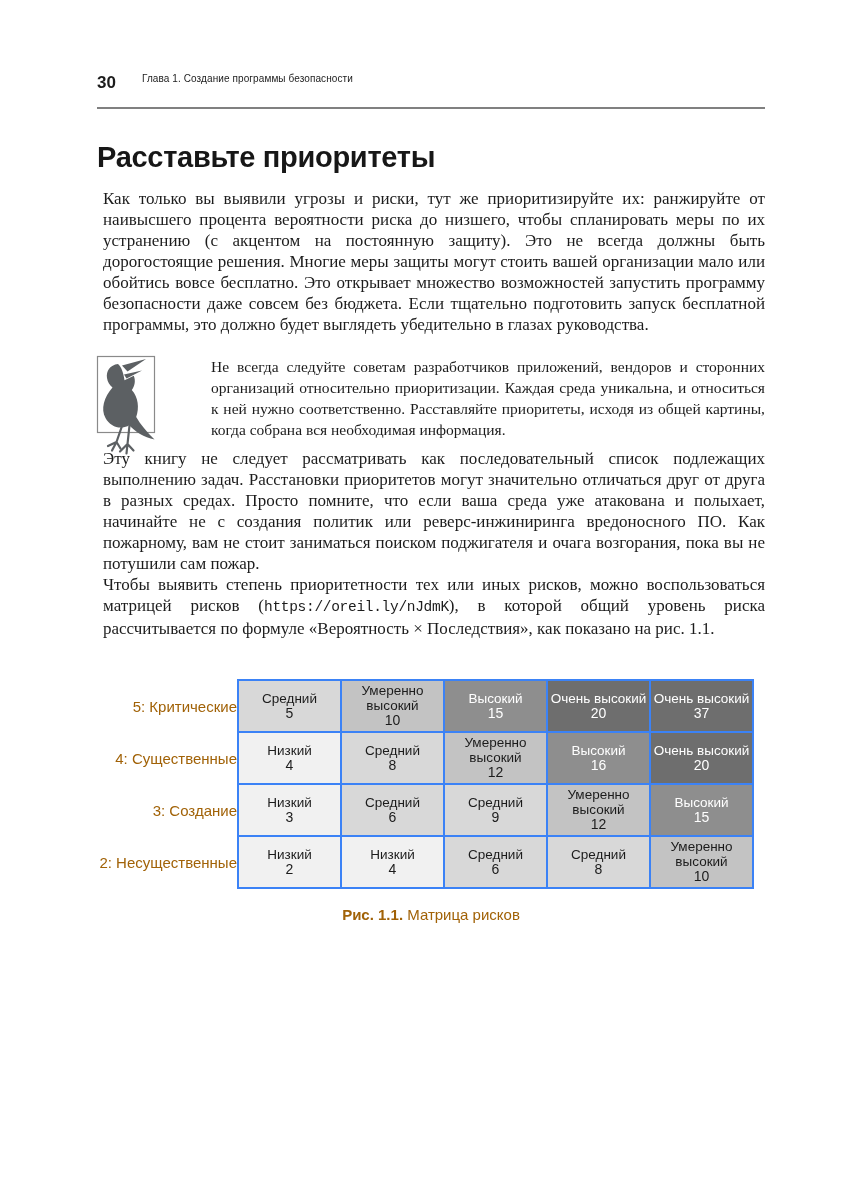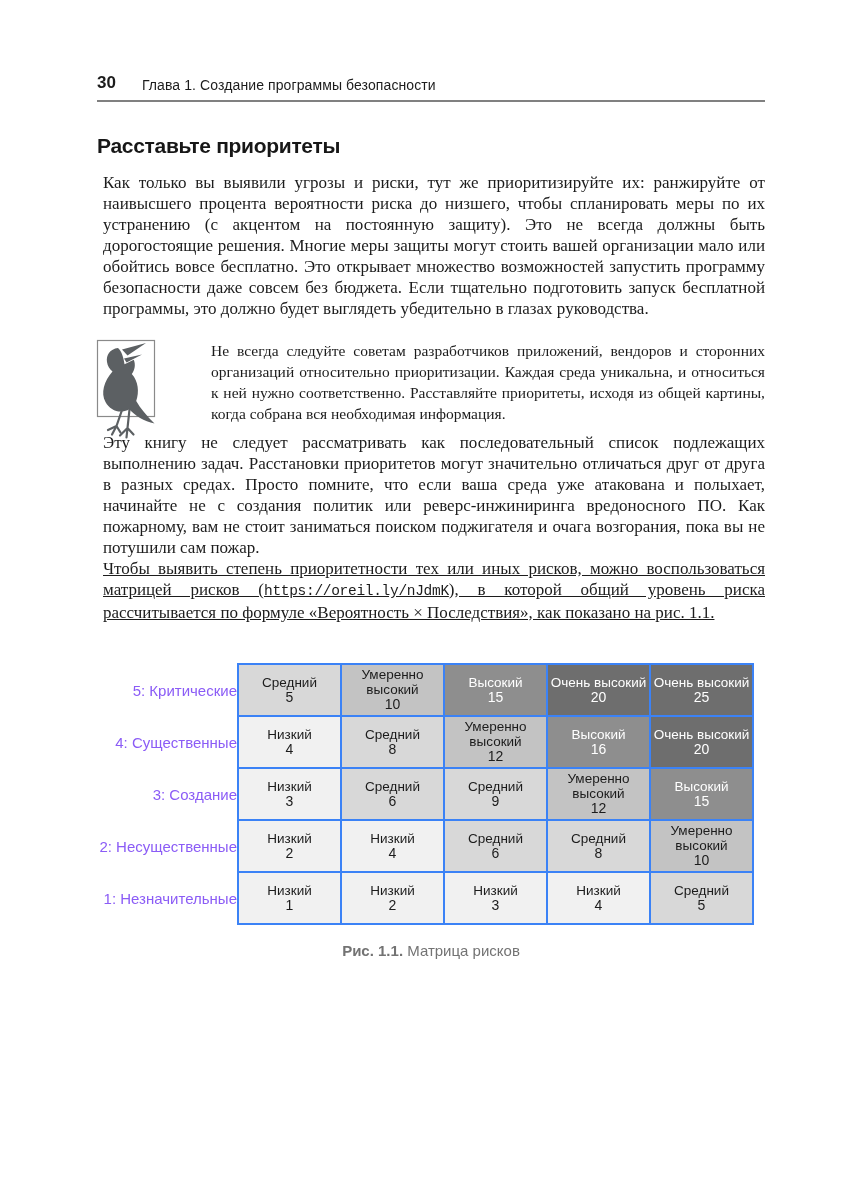--- a/index.html
+++ b/index.html
@@ -4,40 +4,40 @@
 <style>
   html,body{margin:0;padding:0;background:#fff;}
   .page{
     position:relative;width:849px;height:1200px;background:#ffffff;
     font-family:"Liberation Serif", serif;color:#1c1c1c;overflow:hidden;
   }
   .content{position:absolute;left:97px;top:73px;width:668px;}
 
   
   .pg-header{
-    display:flex;align-items:flex-end;
-    border-bottom:2px solid #808080;padding-bottom:7px;
+    display:flex;align-items:flex-start;
+    border-bottom:2px solid #808080;padding-bottom:14px;
     font-family:"Liberation Sans", sans-serif;
   }
   .pg-num{font-weight:bold;font-size:17px;}
-  .run-head{font-size:14px;margin-left:26px;letter-spacing:0.1px;}
+  .run-head{font-size:10px;margin-left:26px;letter-spacing:0.1px;}
 
   
   h1.section-title{
     font-family:"Liberation Sans", sans-serif;
-    font-size:21px;font-weight:bold;letter-spacing:-0.3px;
+    font-size:29px;font-weight:bold;letter-spacing:-0.3px;
     margin:32px 0 14px 0;color:#171717;
   }
 
   
   p.body-par{
     font-size:17px;line-height:21px;text-align:justify;
     margin:0 0 0 6px;
   }
-  .mt10{margin-top:10px;text-decoration:underline;} .mt20{margin-top:20px;}
+  .mt10{margin-top:10px;} .mt20{margin-top:20px;}
   .mono-url{
     font-family:"Liberation Mono", monospace;
     font-size:14.5px;letter-spacing:-0.3px;
   }
 
   
   .note{display:flex;margin-top:21px;gap:28px;}
   .note-img{flex:0 0 86px;position:relative;height:92px;}
   .note-img svg{overflow:visible;display:block;}
   .note-text{
@@ -46,36 +46,36 @@
 
   
   .figure{margin-top:40px;}
   table.risk-matrix{
     border-collapse:collapse;table-layout:fixed;
     font-family:"Liberation Sans", sans-serif;
   }
   table.risk-matrix td{padding:0;}
   td.row-label{
     width:140px;border:none;text-align:right;padding-right:9px;
-    font-size:15px;color:#8b5cf6;background:transparent;white-space:nowrap;
+    font-size:15px;color:#a16207;background:transparent;white-space:nowrap;
   }
   td.m-cell{
     width:101px;height:50px;border:2px solid #3b82f6;
     text-align:center;vertical-align:middle;
     font-size:13.5px;line-height:14.5px;
   }
   td.m-cell .cell-val{font-size:14px;}
   td.col-label{
     border:none;background:transparent;vertical-align:top;
     text-align:center;font-size:14.5px;line-height:18px;
     padding-top:7px;color:#111;
   }
   .fig-caption{
     margin-top:17px;text-align:center;
-    font-family:"Liberation Sans", sans-serif;font-size:15px;color:#737373;
+    font-family:"Liberation Sans", sans-serif;font-size:15px;color:#a16207;
   }
   .fig-caption .cap-label{font-weight:bold;}
 </style>
 </head>
 <body>
 
 <div class="page">
   <div class="content">
 
     <div class="pg-header">
@@ -125,21 +125,21 @@
               <td class="m-cell" style="background: rgb(142, 142, 142); color: rgb(255, 255, 255);">
                 <div class="cell-label">Высокий</div>
                 <div class="cell-val">15</div>
               </td>
               <td class="m-cell" style="background: rgb(110, 110, 110); color: rgb(255, 255, 255);">
                 <div class="cell-label">Очень высокий</div>
                 <div class="cell-val">20</div>
               </td>
               <td class="m-cell" style="background: rgb(110, 110, 110); color: rgb(255, 255, 255);">
                 <div class="cell-label">Очень высокий</div>
-                <div class="cell-val">25</div>
+                <div class="cell-val">37</div>
               </td>
             </tr>
             <tr>
               <td class="row-label">4: Существенные</td>
               <td class="m-cell" style="background: rgb(241, 241, 241); color: rgb(28, 28, 28);">
                 <div class="cell-label">Низкий</div>
                 <div class="cell-val">4</div>
               </td>
               <td class="m-cell" style="background: rgb(216, 216, 216); color: rgb(28, 28, 28);">
                 <div class="cell-label">Средний</div>
@@ -195,43 +195,20 @@
                 <div class="cell-label">Средний</div>
                 <div class="cell-val">6</div>
               </td>
               <td class="m-cell" style="background: rgb(216, 216, 216); color: rgb(28, 28, 28);">
                 <div class="cell-label">Средний</div>
                 <div class="cell-val">8</div>
               </td>
               <td class="m-cell" style="background: rgb(195, 195, 195); color: rgb(28, 28, 28);">
                 <div class="cell-label">Умеренно высокий</div>
                 <div class="cell-val">10</div>
-              </td>
-            </tr>
-            <tr>
-              <td class="row-label">1: Незначительные</td>
-              <td class="m-cell" style="background: rgb(241, 241, 241); color: rgb(28, 28, 28);">
-                <div class="cell-label">Низкий</div>
-                <div class="cell-val">1</div>
-              </td>
-              <td class="m-cell" style="background: rgb(241, 241, 241); color: rgb(28, 28, 28);">
-                <div class="cell-label">Низкий</div>
-                <div class="cell-val">2</div>
-              </td>
-              <td class="m-cell" style="background: rgb(241, 241, 241); color: rgb(28, 28, 28);">
-                <div class="cell-label">Низкий</div>
-                <div class="cell-val">3</div>
-              </td>
-              <td class="m-cell" style="background: rgb(241, 241, 241); color: rgb(28, 28, 28);">
-                <div class="cell-label">Низкий</div>
-                <div class="cell-val">4</div>
-              </td>
-              <td class="m-cell" style="background: rgb(216, 216, 216); color: rgb(28, 28, 28);">
-                <div class="cell-label">Средний</div>
-                <div class="cell-val">5</div>
               </td>
             </tr>
           </tbody>
       </table>
       <div class="fig-caption">
         <span class="cap-label">Рис. 1.1.</span><span> Матрица рисков</span>
       </div>
     </div>
 
   </div>

